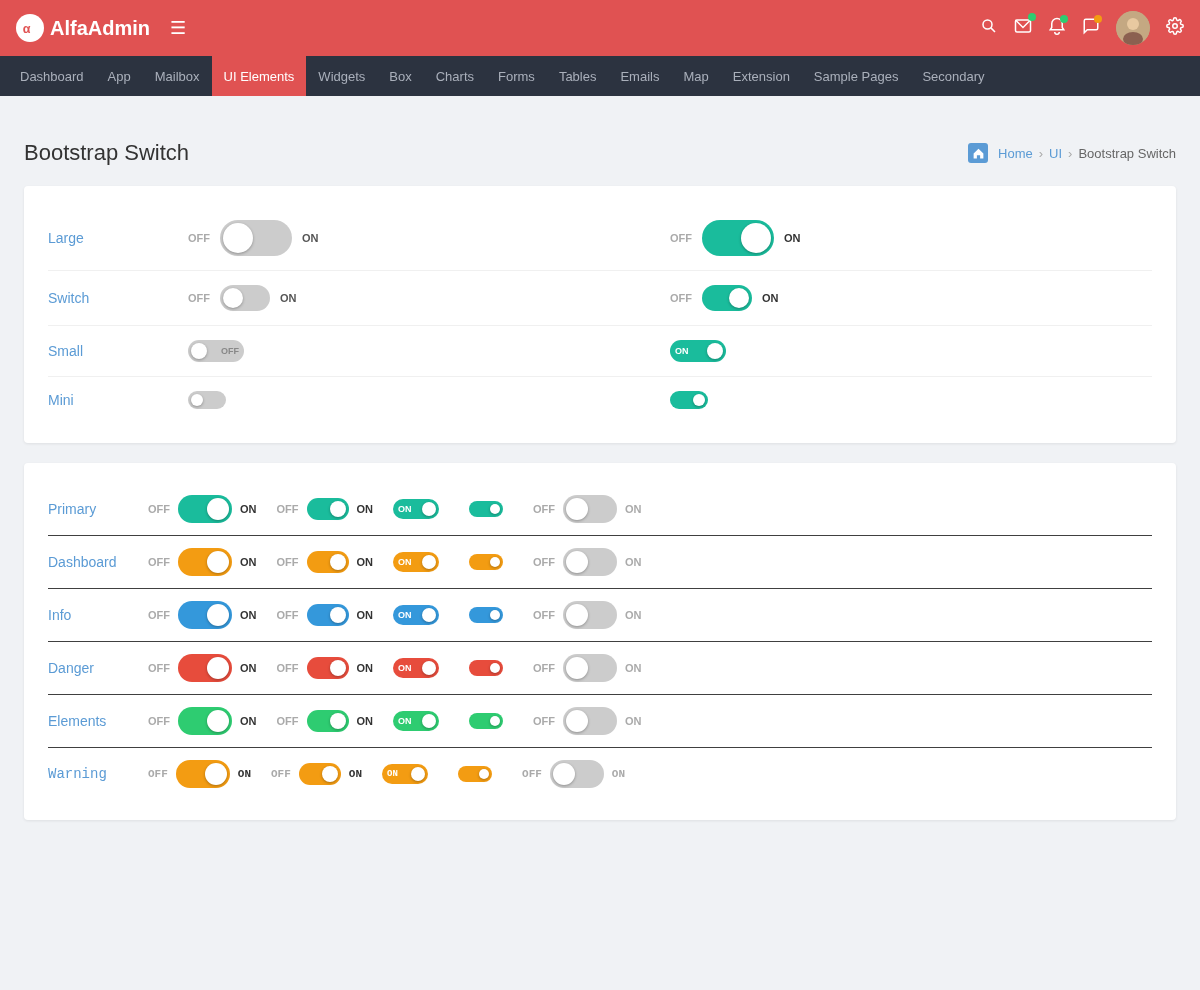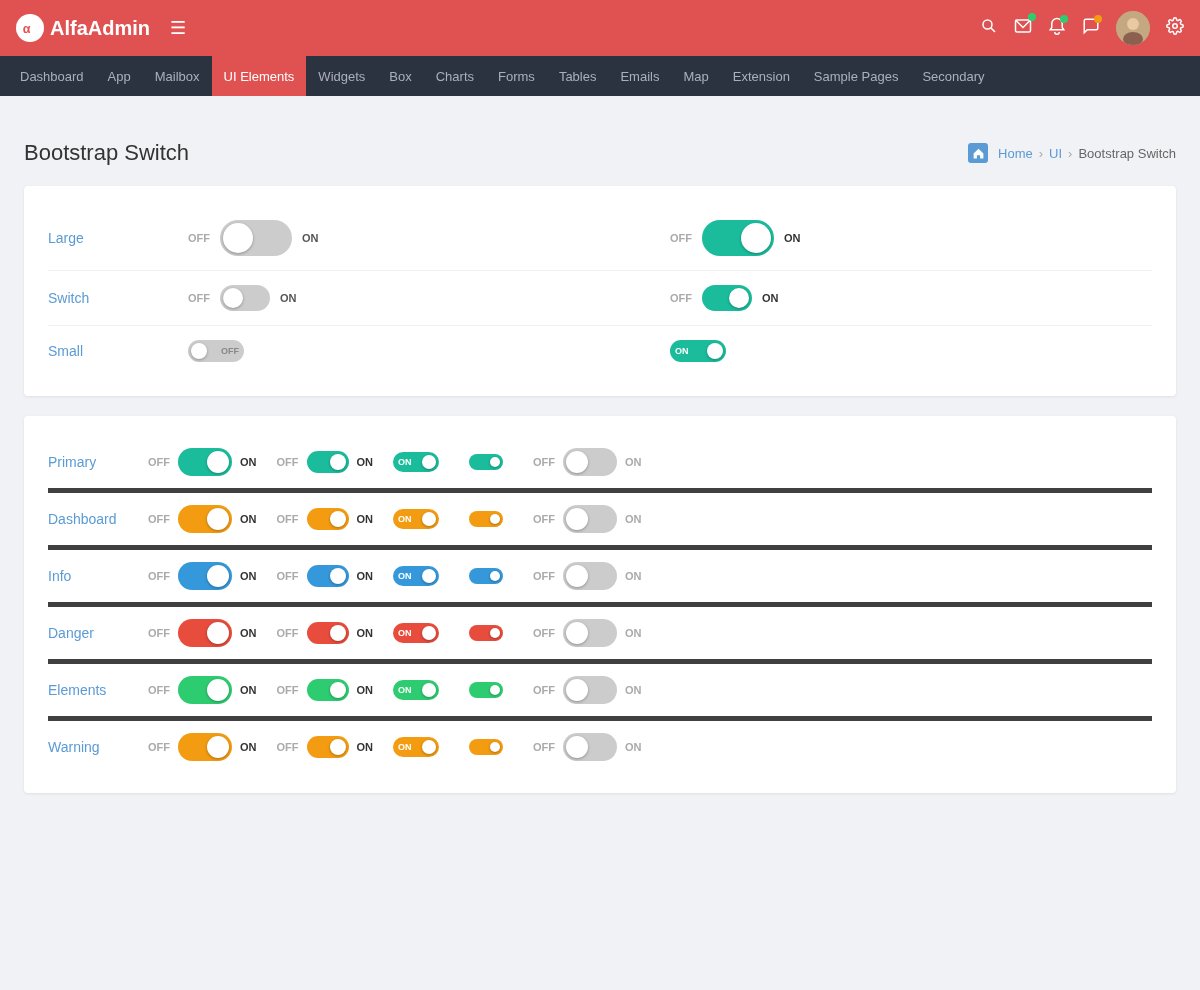--- a/index.html
+++ b/index.html
@@ -101,23 +101,23 @@
     .toggle-lg.on .toggle-thumb { left: 39px; }
 
     
     .toggle-color-primary.on .toggle-track { background: #1abc9c; }
 
     
     .color-switch-row {
       display: flex;
       align-items: center;
       padding: 12px 0;
-      border-bottom: 5px solid #404040;
-    }
-    .color-switch-row:last-child { border-bottom: none; }
+      border-bottom: 1px solid #404040;
+    }
+    .color-switch-row:last-child { border-bottom: none; font-family: Liberation Mono, monospace; }
     .color-label { font-size: 14px; color: #5b9bd5; width: 100px; flex-shrink: 0; }
     .color-groups { display: flex; align-items: center; gap: 0; flex: 1; }
     .color-group { display: flex; align-items: center; gap: 8px; margin-right: 20px; }
 
     
     .sizes-row {
       display: flex;
       align-items: center;
       padding: 14px 0;
       border-bottom: 1px solid #f0f0f0;
@@ -279,20 +279,37 @@
       <div class="sizes-right">
         <div class="toggle">
           <div class="toggle-track" style="width:56px;height:22px;background:#1abc9c;border-radius:999px;position:relative;">
             <div style="position:absolute;top:50%;left:5px;transform:translateY(-50%);font-size:9px;color:white;font-weight:bold;">ON</div>
             <div class="toggle-thumb" style="width:16px;height:16px;background:white;border-radius:50%;position:absolute;top:3px;left:37px;box-shadow:0 1px 3px rgba(0,0,0,0.3);"></div>
           </div>
         </div>
       </div>
     </div>
 
+    <div class="sizes-row">
+      <div class="sizes-label" style="color:#5b9bd5;font-size:14px;">Mini</div>
+      <div class="sizes-left">
+        <div class="toggle">
+          <div class="toggle-track" style="width:38px;height:18px;background:#ccc;border-radius:999px;position:relative;">
+            <div class="toggle-thumb" style="width:12px;height:12px;background:white;border-radius:50%;position:absolute;top:3px;left:3px;box-shadow:0 1px 3px rgba(0,0,0,0.3);"></div>
+          </div>
+        </div>
+      </div>
+      <div class="sizes-right">
+        <div class="toggle">
+          <div class="toggle-track" style="width:38px;height:18px;background:#1abc9c;border-radius:999px;position:relative;">
+            <div class="toggle-thumb" style="width:12px;height:12px;background:white;border-radius:50%;position:absolute;top:3px;left:23px;box-shadow:0 1px 3px rgba(0,0,0,0.3);"></div>
+          </div>
+        </div>
+      </div>
+    </div>
   </div>
 
   <div class="card">
 
     <div class="color-switch-row">
       <div class="color-label" style="color:#5b9bd5;font-size:14px;">Primary</div>
       <div class="color-groups">
 
         <div class="color-group">
           <span style="font-size:11px;color:#aaa;font-weight:600;">OFF</span>

